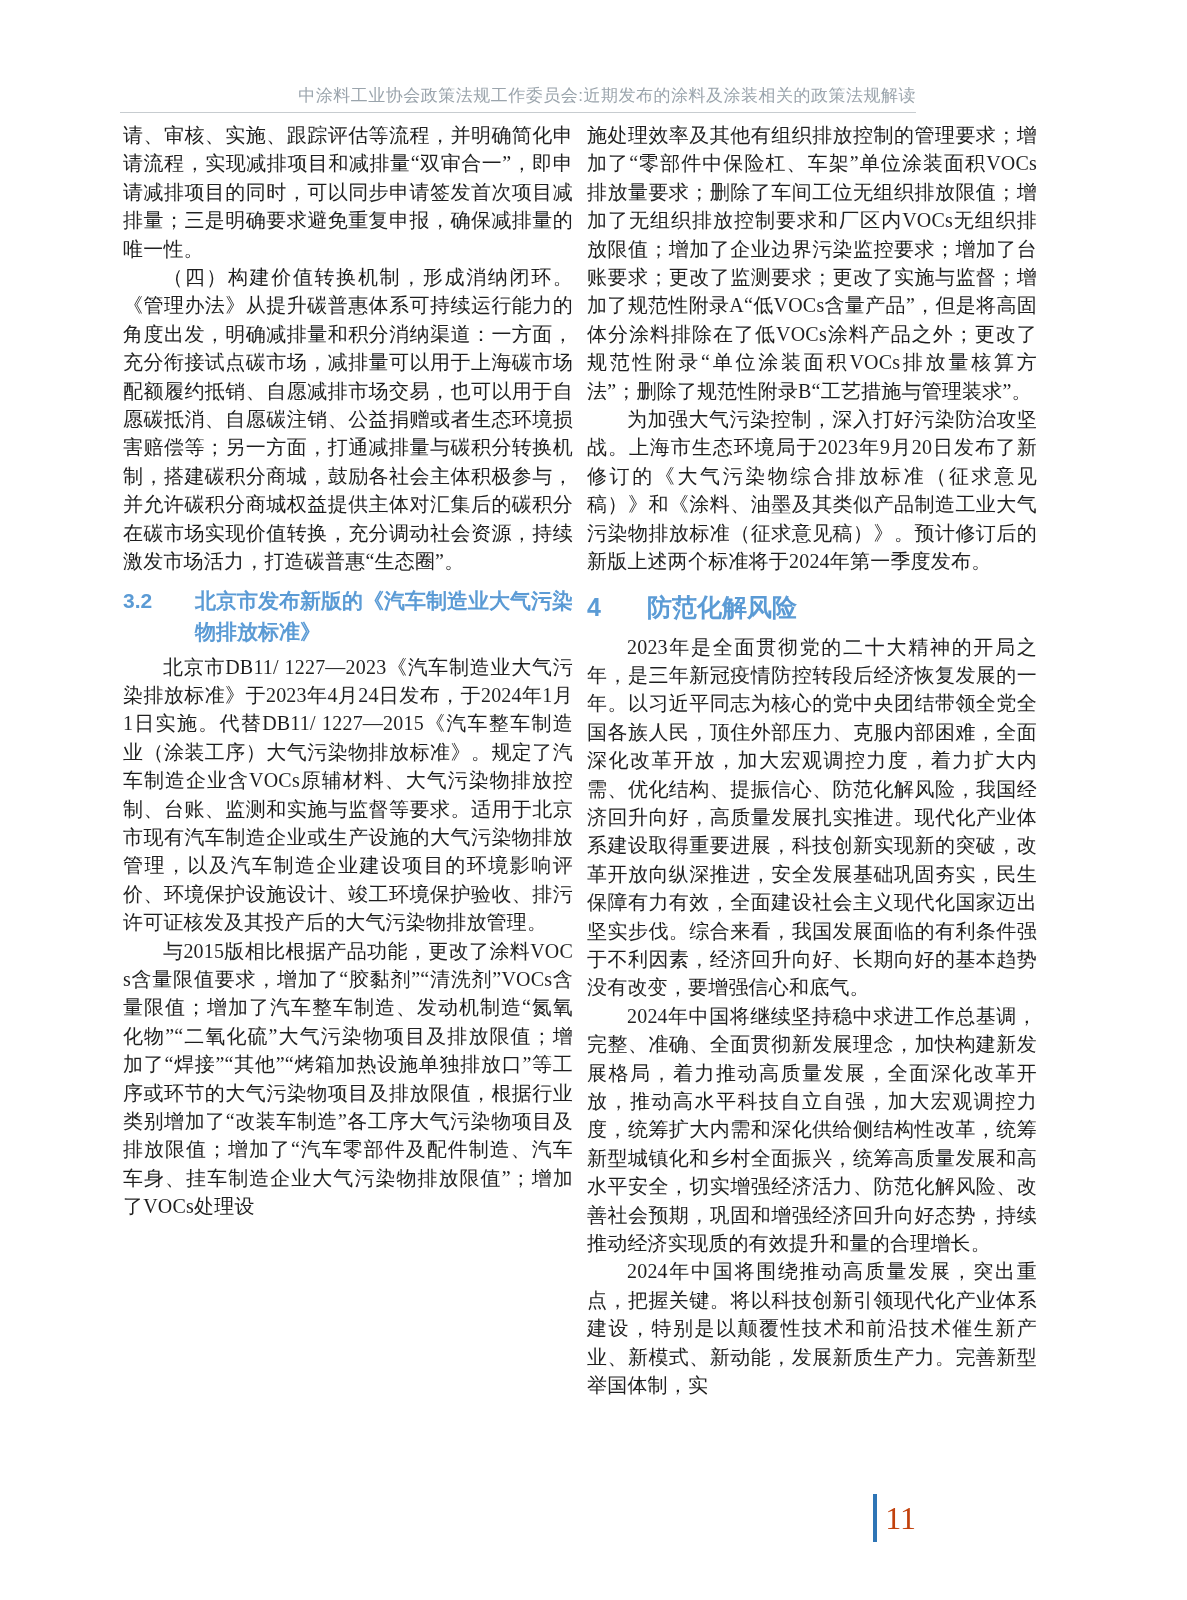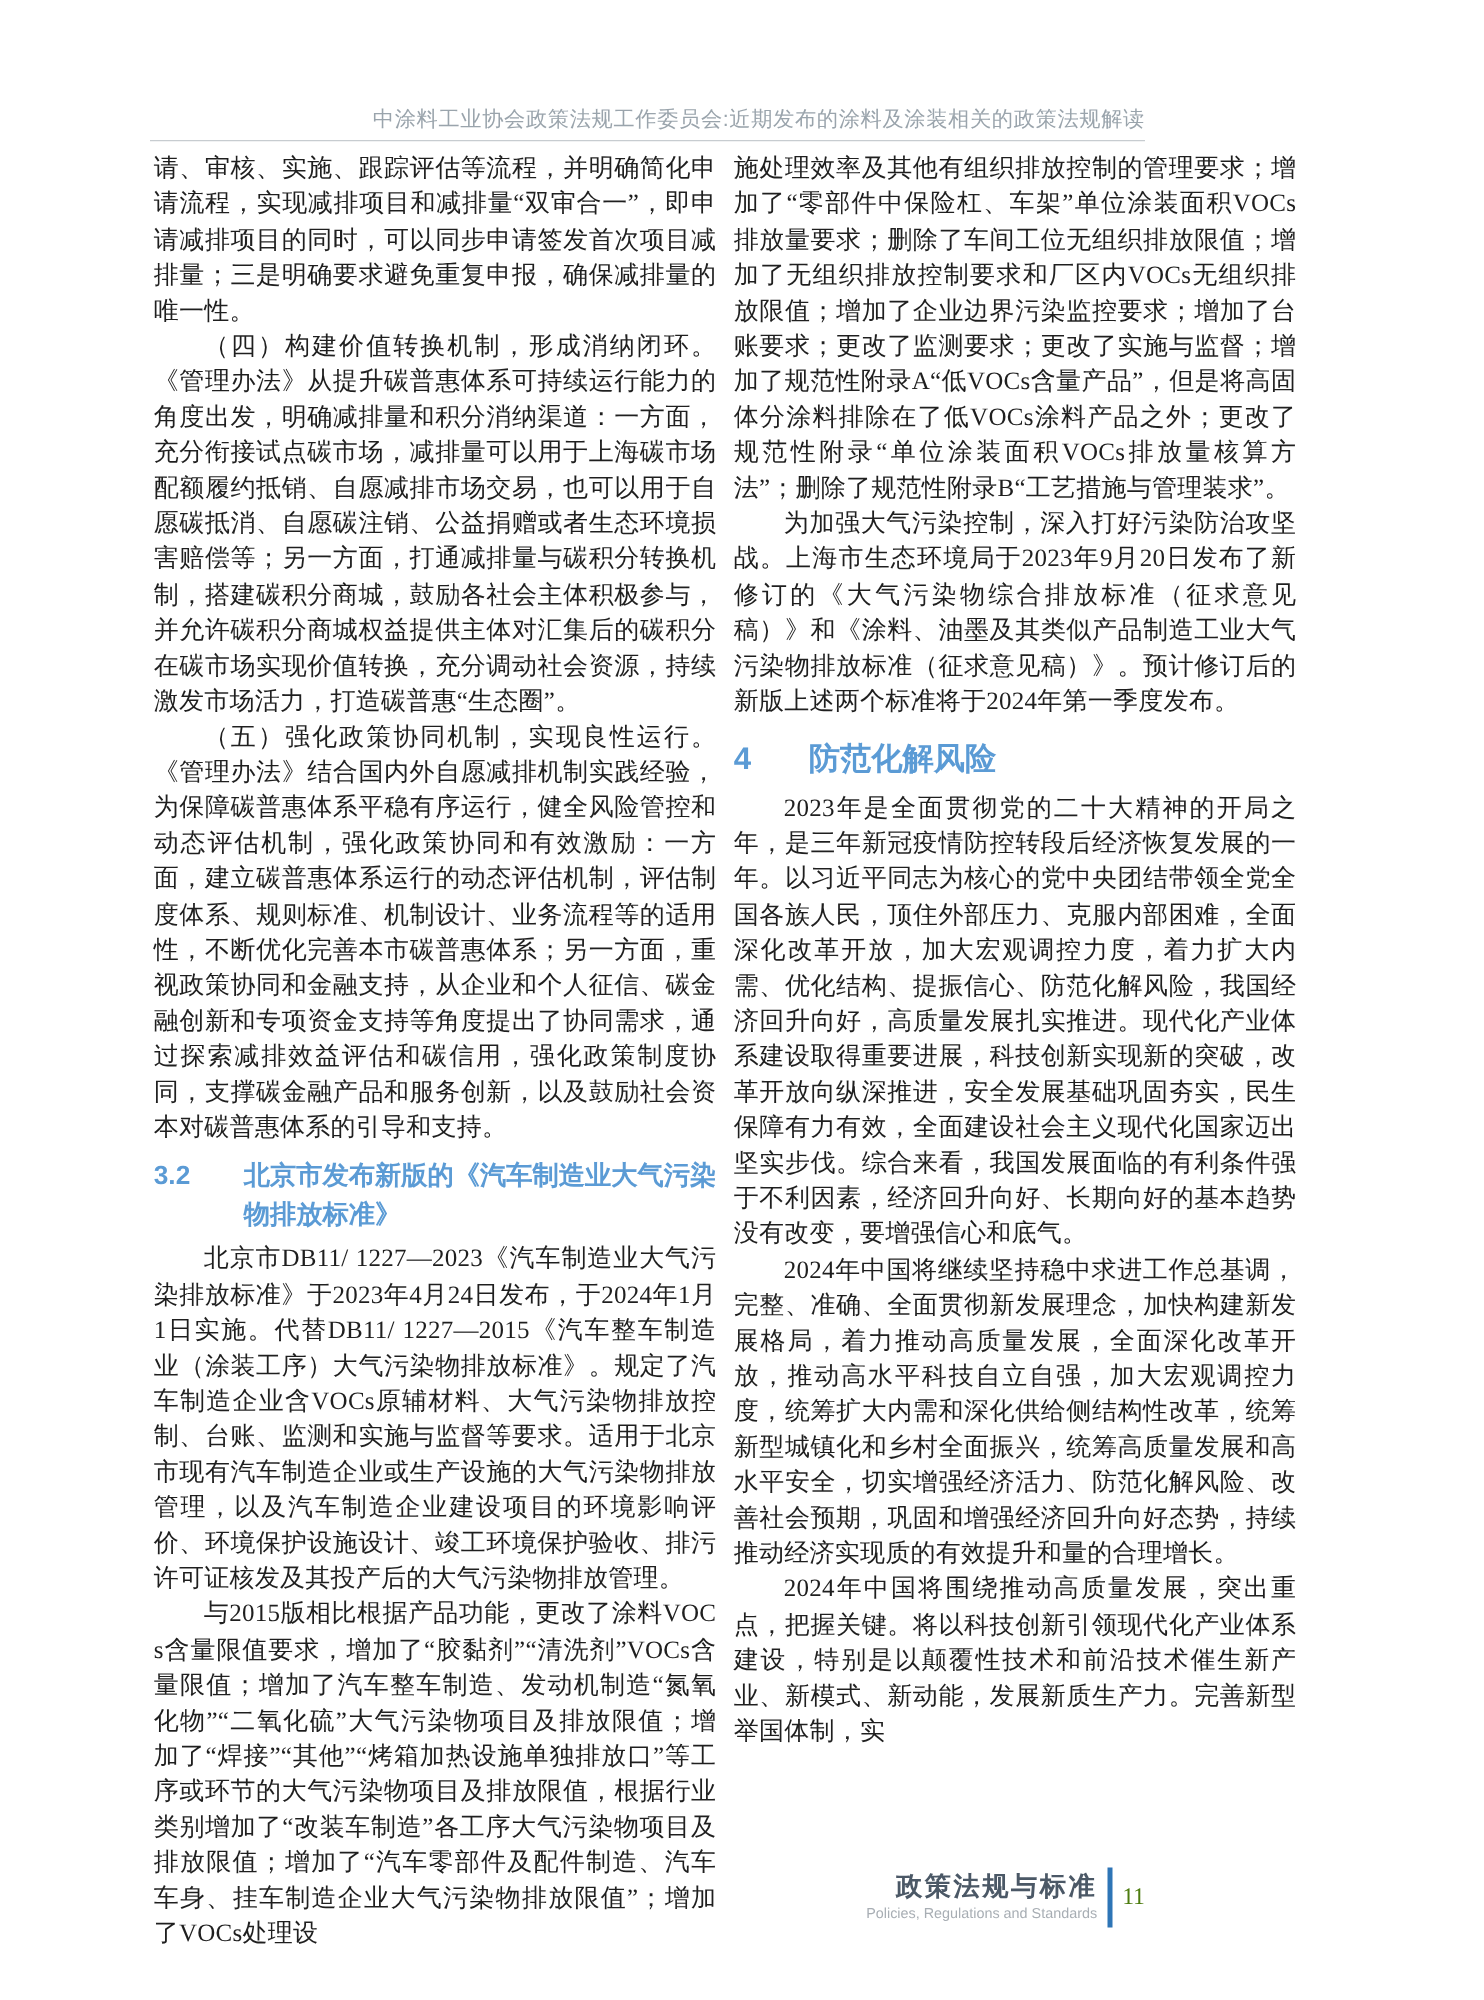--- a/index.html
+++ b/index.html
@@ -101,39 +101,38 @@
     white-space: nowrap;
   }
   .footer-bar {
     width: 4px;
     height: 48px;
     background: #2e75b6;
     margin: 0 8px 0 8px;
   }
   .footer-page {
     font-family: "Liberation Serif", "DejaVu Serif", serif;
-    font-size: 19px;
-    color: #4d7c0f;
+    font-size: 32px;
+    color: #c2410c;
     line-height: 48px;
   }
 </style>
 </head>
 <body>
 
 <div class="page">
 
   <div class="running-head">中涂料工业协会政策法规工作委员会:近期发布的涂料及涂装相关的政策法规解读</div>
   <div class="header-rule"></div>
 
   <div class="content">
 
     <section class="col">
       <p>请、审核、实施、跟踪评估等流程，并明确简化申请流程，实现减排项目和减排量“双审合一”，即申请减排项目的同时，可以同步申请签发首次项目减排量；三是明确要求避免重复申报，确保减排量的唯一性。</p>
       <p class="indent">（四）构建价值转换机制，形成消纳闭环。《管理办法》从提升碳普惠体系可持续运行能力的角度出发，明确减排量和积分消纳渠道：一方面，充分衔接试点碳市场，减排量可以用于上海碳市场配额履约抵销、自愿减排市场交易，也可以用于自愿碳抵消、自愿碳注销、公益捐赠或者生态环境损害赔偿等；另一方面，打通减排量与碳积分转换机制，搭建碳积分商城，鼓励各社会主体积极参与，并允许碳积分商城权益提供主体对汇集后的碳积分在碳市场实现价值转换，充分调动社会资源，持续激发市场活力，打造碳普惠“生态圈”。</p>
-      <p class="indent">（五）强化政策协同机制，实现良性运行。《管理办法》结合国内外自愿减排机制实践经验，为保障碳普惠体系平稳有序运行，健全风险管控和动态评估机制，强化政策协同和有效激励：一方面，建立碳普惠体系运行的动态评估机制，评估制度体系、规则标准、机制设计、业务流程等的适用性，不断优化完善本市碳普惠体系；另一方面，重视政策协同和金融支持，从企业和个人征信、碳金融创新和专项资金支持等角度提出了协同需求，通过探索减排效益评估和碳信用，强化政策制度协同，支撑碳金融产品和服务创新，以及鼓励社会资本对碳普惠体系的引导和支持。</p>
 
       <div class="h-sub">
         <span class="h-num">3.2</span>
         <span class="h-title">北京市发布新版的《汽车制造业大气污染物排放标准》</span>
       </div>
 
       <p class="indent">北京市DB11/ 1227—2023《汽车制造业大气污染排放标准》于2023年4月24日发布，于2024年1月1日实施。代替DB11/ 1227—2015《汽车整车制造业（涂装工序）大气污染物排放标准》。规定了汽车制造企业含VOCs原辅材料、大气污染物排放控制、台账、监测和实施与监督等要求。适用于北京市现有汽车制造企业或生产设施的大气污染物排放管理，以及汽车制造企业建设项目的环境影响评价、环境保护设施设计、竣工环境保护验收、排污许可证核发及其投产后的大气污染物排放管理。</p>
       <p class="indent">与2015版相比根据产品功能，更改了涂料VOCs含量限值要求，增加了“胶黏剂”“清洗剂”VOCs含量限值；增加了汽车整车制造、发动机制造“氮氧化物”“二氧化硫”大气污染物项目及排放限值；增加了“焊接”“其他”“烤箱加热设施单独排放口”等工序或环节的大气污染物项目及排放限值，根据行业类别增加了“改装车制造”各工序大气污染物项目及排放限值；增加了“汽车零部件及配件制造、汽车车身、挂车制造企业大气污染物排放限值”；增加了VOCs处理设</p>
     </section>
 
@@ -149,21 +148,17 @@
       </div>
 
       <p class="indent">2023年是全面贯彻党的二十大精神的开局之年，是三年新冠疫情防控转段后经济恢复发展的一年。以习近平同志为核心的党中央团结带领全党全国各族人民，顶住外部压力、克服内部困难，全面深化改革开放，加大宏观调控力度，着力扩大内需、优化结构、提振信心、防范化解风险，我国经济回升向好，高质量发展扎实推进。现代化产业体系建设取得重要进展，科技创新实现新的突破，改革开放向纵深推进，安全发展基础巩固夯实，民生保障有力有效，全面建设社会主义现代化国家迈出坚实步伐。综合来看，我国发展面临的有利条件强于不利因素，经济回升向好、长期向好的基本趋势没有改变，要增强信心和底气。</p>
       <p class="indent">2024年中国将继续坚持稳中求进工作总基调，完整、准确、全面贯彻新发展理念，加快构建新发展格局，着力推动高质量发展，全面深化改革开放，推动高水平科技自立自强，加大宏观调控力度，统筹扩大内需和深化供给侧结构性改革，统筹新型城镇化和乡村全面振兴，统筹高质量发展和高水平安全，切实增强经济活力、防范化解风险、改善社会预期，巩固和增强经济回升向好态势，持续推动经济实现质的有效提升和量的合理增长。</p>
       <p class="indent">2024年中国将围绕推动高质量发展，突出重点，把握关键。将以科技创新引领现代化产业体系建设，特别是以颠覆性技术和前沿技术催生新产业、新模式、新动能，发展新质生产力。完善新型举国体制，实</p>
     </section>
 
   </div>
 
   <div class="footer">
-    <div class="footer-titles">
-      <div class="footer-cn">政策法规与标准</div>
-      <div class="footer-en">Policies, Regulations and Standards</div>
-    </div>
     <div class="footer-bar"></div>
     <div class="footer-page">11</div>
   </div>
 
 </div>
 
 </body></html>

